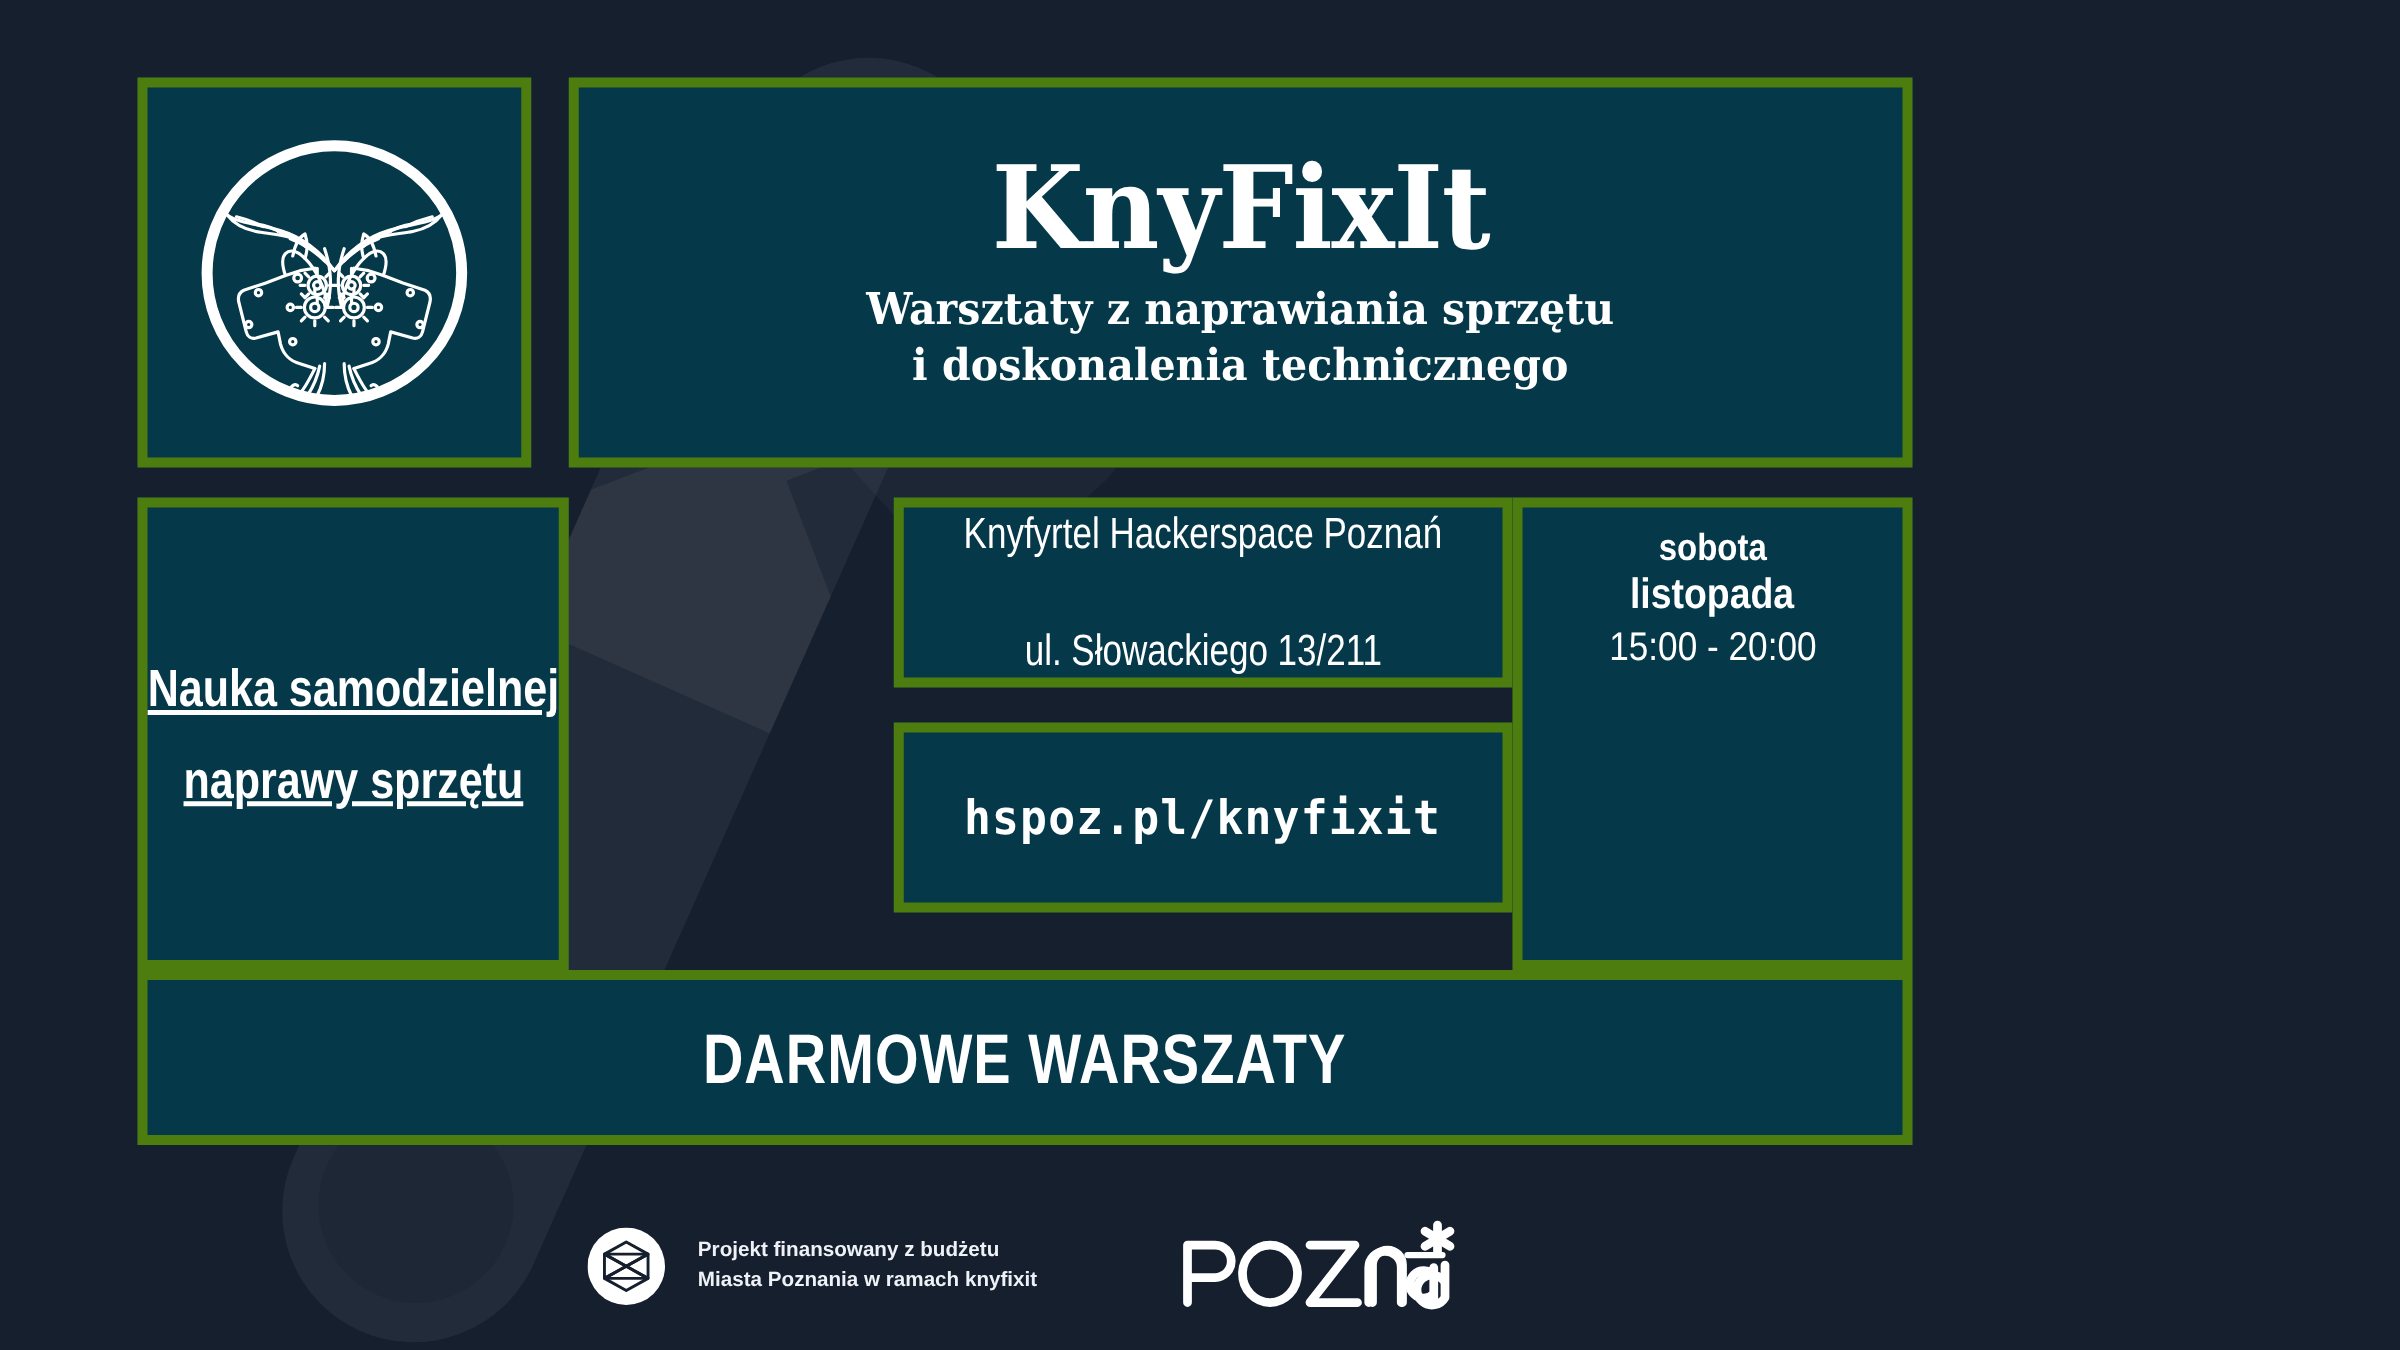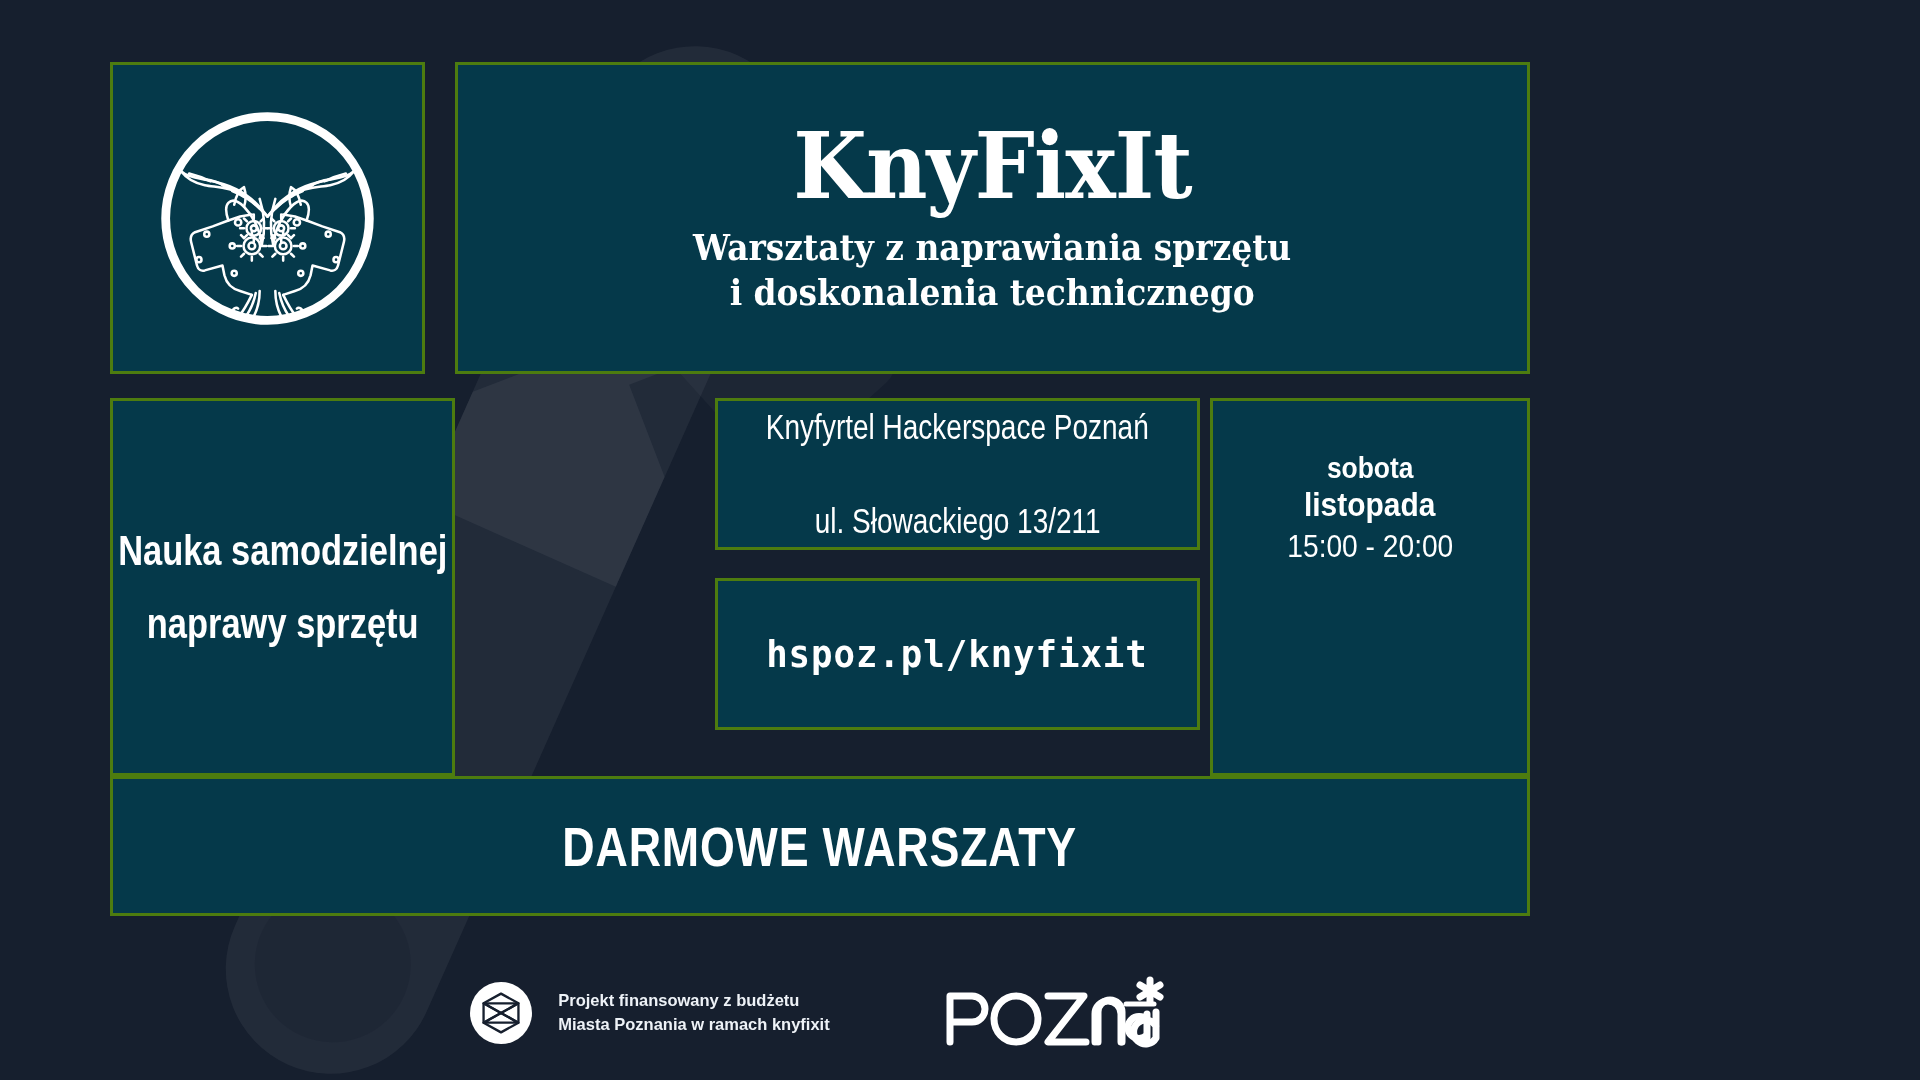--- a/index.html
+++ b/index.html
@@ -29,21 +29,21 @@
       ".  .      .    .     .    .     .    .     ."
       ".  tag    tag  .     addr addr  .    date  ."
       ".  tag    tag  .     .    .     .    date  ."
       ".  free   free free  free free  free free  ."
       ".  .      .    .     .    .     .    .     ."
       ".  foot   foot foot  foot foot  foot foot  .";
   }
 
   .panel {
     background:#05394a;
-    border:3px solid #4d7c0f;
+    border:8px solid #4d7c0f;
     position:relative;
     display:flex;
     flex-direction:column;
     align-items:center;
     justify-content:center;
   }
 
   
   #logo-panel { grid-area:logo; }
   #logo-panel svg { width:235px; height:235px; display:block; }
@@ -62,21 +62,21 @@
     font-family:"DejaVu Serif", serif;
     font-weight:bold;
     font-size:35px;
     line-height:1.28;
     text-align:center;
     transform:scaleX(0.94);
     margin-top:10px;
   }
 
   
-  #tag-panel { grid-area:tag; padding:0 28px; }
+  #tag-panel { grid-area:tag; padding:0 28px;text-decoration:underline; }
   .tag-line {
     font-family:"Liberation Sans", sans-serif;
     font-weight:bold;
     font-size:42px;
     line-height:1.75;
     text-align:center;
     transform:scaleX(0.82);
     white-space:nowrap;
   }
 
@@ -97,21 +97,21 @@
   }
   .url-text {
     font-family:"DejaVu Sans Mono", monospace;
     font-weight:bold;
     font-size:38px;
     letter-spacing:1px;
     transform:scaleX(0.94);
   }
 
   
-  #date-panel { grid-area:date; justify-content:flex-start; padding-top:50px; }
+  #date-panel { grid-area:date; justify-content:flex-start; padding-top:16px; }
   .date-dow {
     font-family:"Liberation Sans", sans-serif;
     font-weight:bold;
     font-size:30px;
     transform:scaleX(0.88);
   }
   .cal-wrap { margin:16px 0 14px; }
   .cal-wrap svg { width:108px; height:100px; display:block; }
   .date-month {
     font-family:"Liberation Sans", sans-serif;

